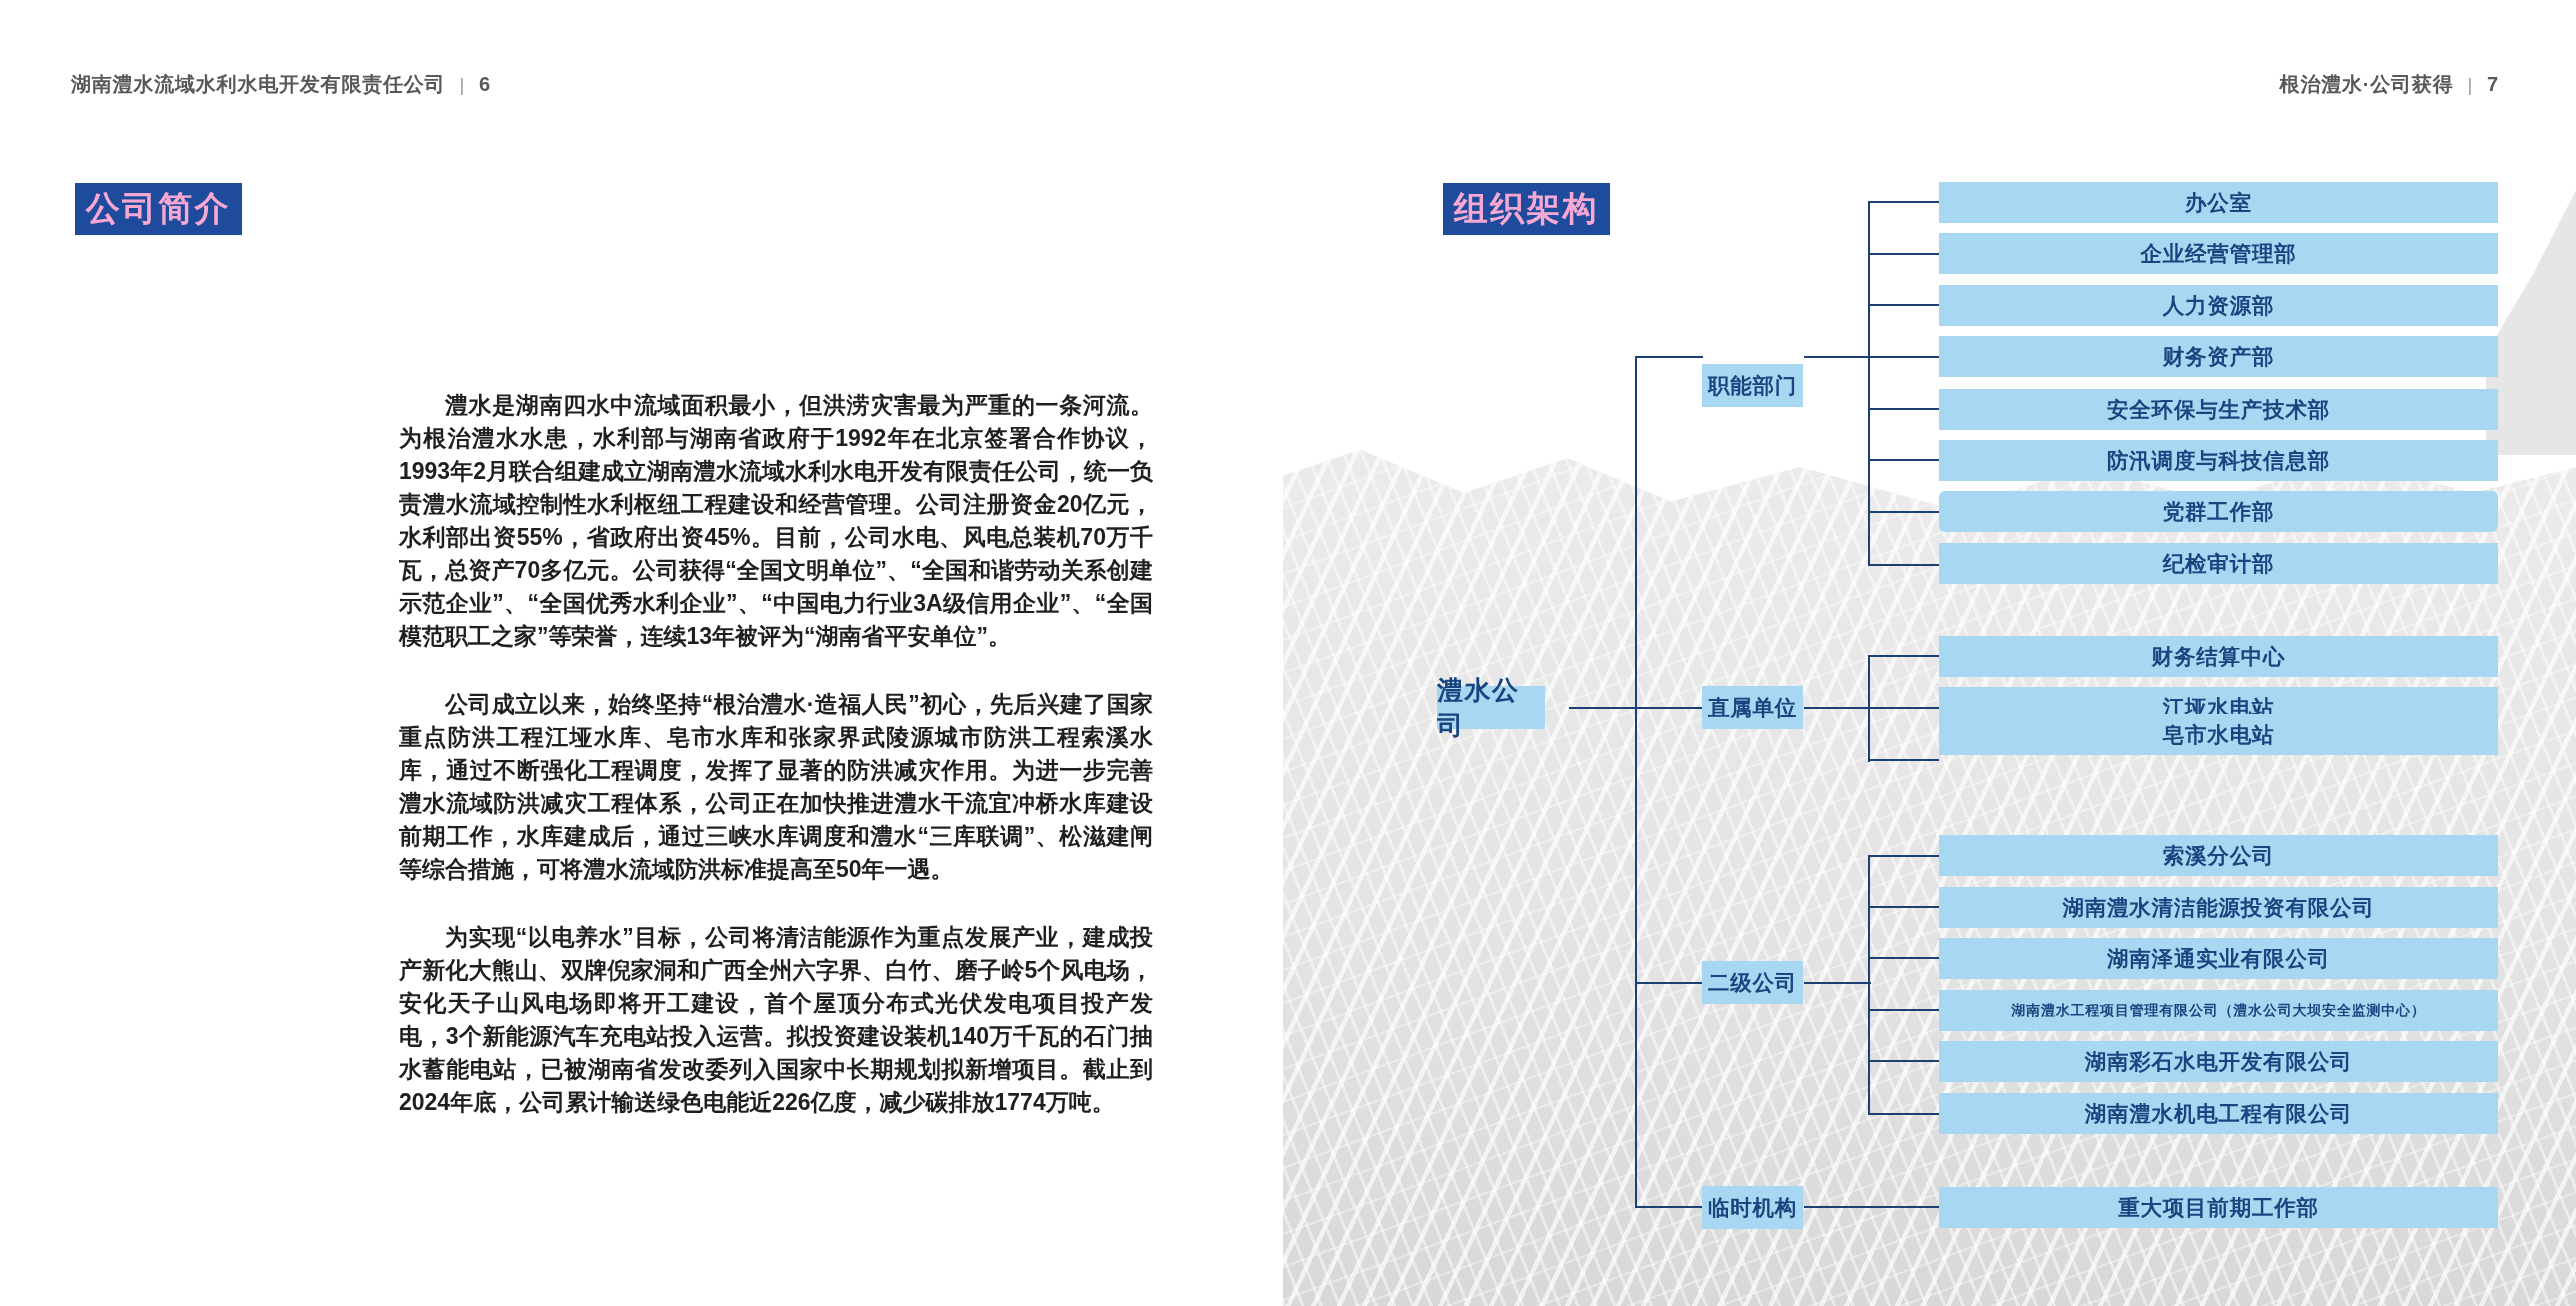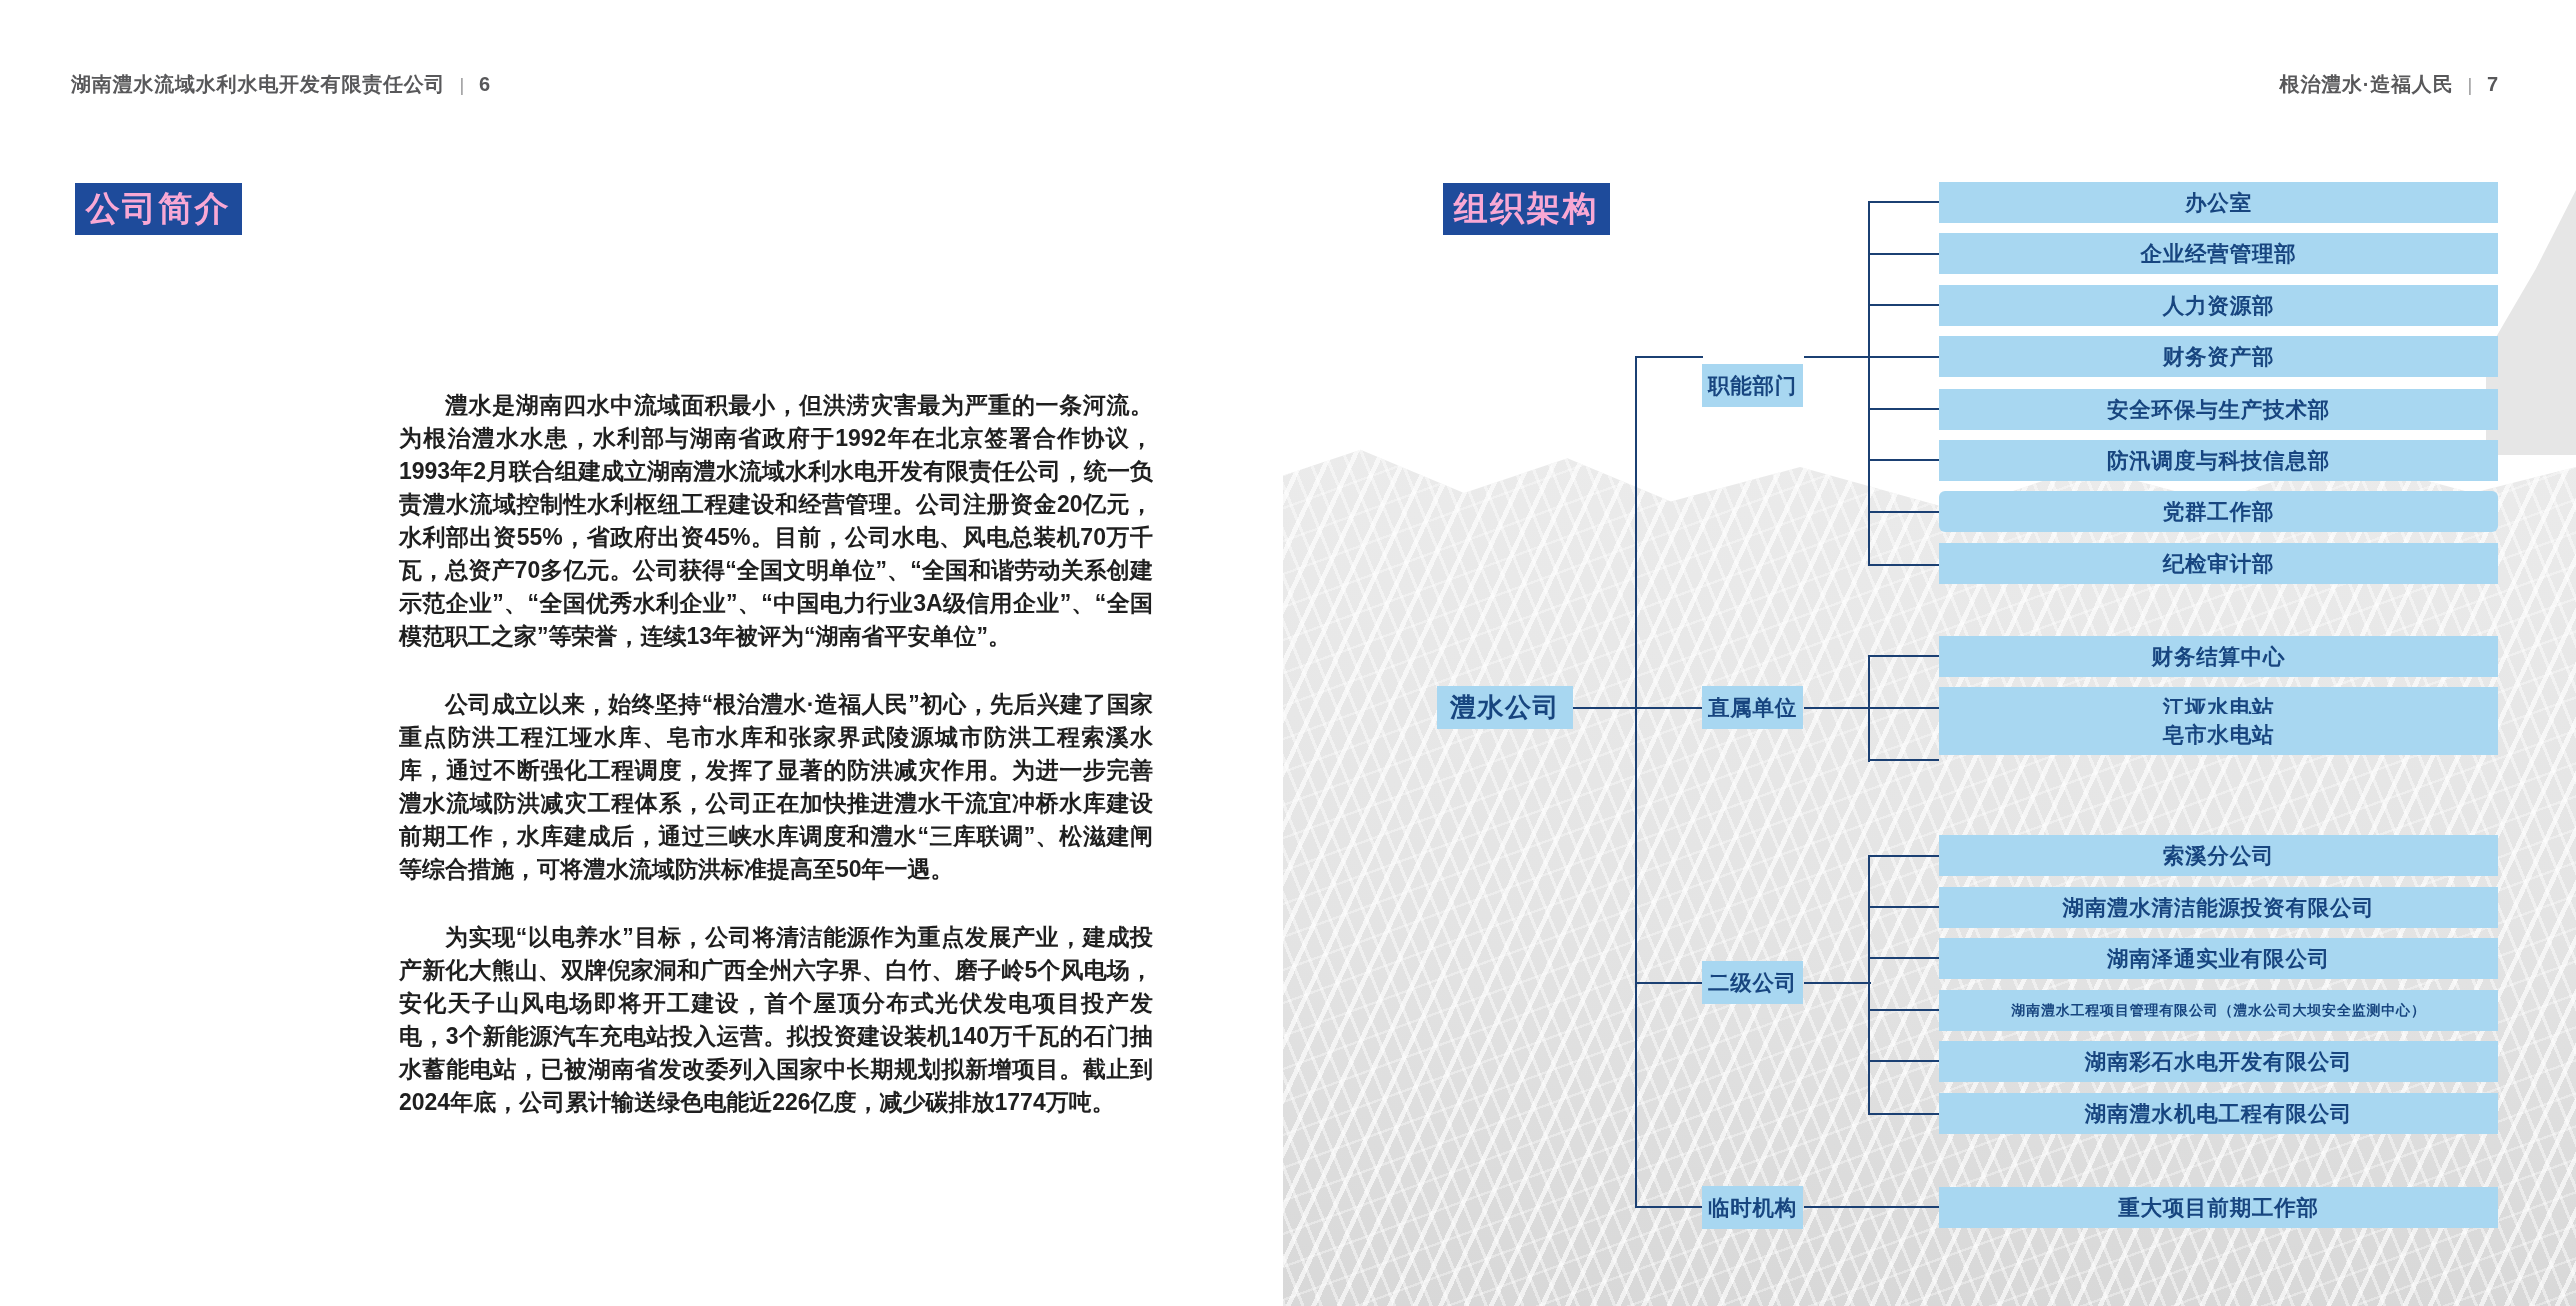--- a/index.html
+++ b/index.html
@@ -43,42 +43,42 @@
     color:#1f1f1f;font-size:23px;line-height:33px;font-weight:600;
     text-align:justify;
   }
   .body-copy p{margin:0 0 35px 0;text-indent:2em;}
   
   .node{
     position:absolute;background:#a8d7f1;color:#17457f;z-index:2;
     display:flex;align-items:center;justify-content:center;
     font-weight:bold;box-sizing:border-box;
   }
-  .node-root{left:1437px;top:686px;width:136px;height:43px;font-size:26px;letter-spacing:1.5px;}
+  .node-root{left:1437px;top:686px;width:108px;height:43px;font-size:26px;letter-spacing:1.5px;}
   .node-branch{left:1702px;width:101px;height:43px;font-size:21.5px;letter-spacing:0.8px;}
   .node-leaf{left:1939px;width:559px;height:41px;font-size:21.5px;letter-spacing:0.8px;}
   .cline{position:absolute;background:#1b4073;z-index:1;}
   .h3{height:2.3px;}
   .w3{width:2.3px;}
 </style>
 </head>
 <body>
 
 <div class="canvas">
 
   <div class="photo-main"></div>
   <div class="photo-wedge"></div>
 
   <div class="running-head head-left">
     <span>湖南澧水流域水利水电开发有限责任公司</span>
     <span class="sep">|</span>
     <span>6</span>
   </div>
   <div class="running-head head-right">
-    <span>根治澧水·造福人民</span>
+    <span>根治澧水·公司获得</span>
     <span class="sep">|</span>
     <span>7</span>
   </div>
 
   <div class="title-plate plate-left">公司简介</div>
   <div class="title-plate plate-right">组织架构</div>
 
   <div class="body-copy">
     <p>澧水是湖南四水中流域面积最小，但洪涝灾害最为严重的一条河流。为根治澧水水患，水利部与湖南省政府于1992年在北京签署合作协议，1993年2月联合组建成立湖南澧水流域水利水电开发有限责任公司，统一负责澧水流域控制性水利枢纽工程建设和经营管理。公司注册资金20亿元，水利部出资55%，省政府出资45%。目前，公司水电、风电总装机70万千瓦，总资产70多亿元。公司获得“全国文明单位”、“全国和谐劳动关系创建示范企业”、“全国优秀水利企业”、“中国电力行业3A级信用企业”、“全国模范职工之家”等荣誉，连续13年被评为“湖南省平安单位”。</p>
     <p>公司成立以来，始终坚持“根治澧水·造福人民”初心，先后兴建了国家重点防洪工程江垭水库、皂市水库和张家界武陵源城市防洪工程索溪水库，通过不断强化工程调度，发挥了显著的防洪减灾作用。为进一步完善澧水流域防洪减灾工程体系，公司正在加快推进澧水干流宜冲桥水库建设前期工作，水库建成后，通过三峡水库调度和澧水“三库联调”、松滋建闸等综合措施，可将澧水流域防洪标准提高至50年一遇。</p>

